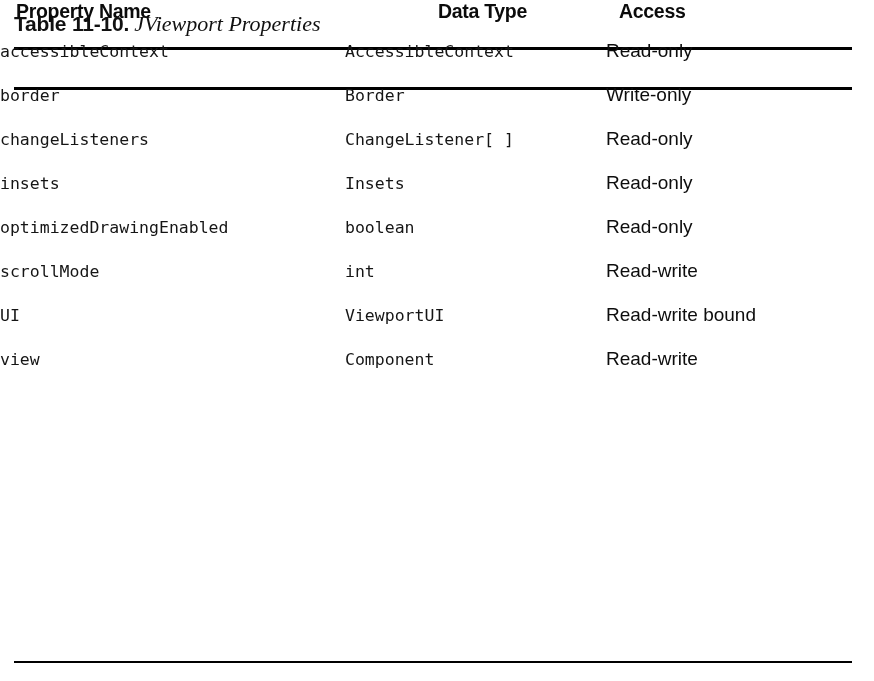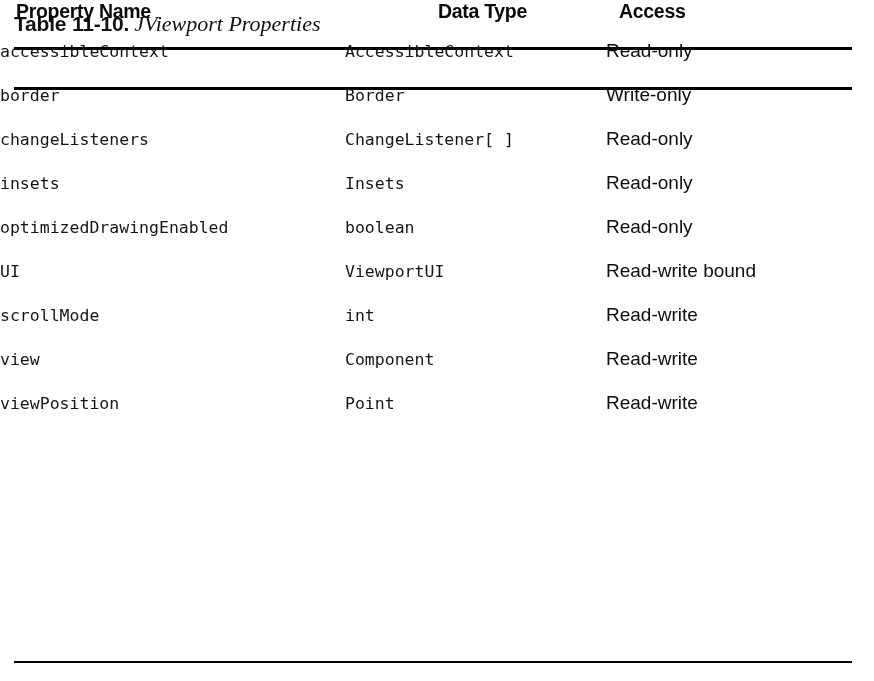--- a/index.html
+++ b/index.html
@@ -164,35 +164,30 @@
           <td class="cell-prop">insets</td>
           <td class="cell-type">Insets</td>
           <td class="cell-access">Read-only</td>
         </tr>
         <tr class="body-row">
           <td class="cell-prop">optimizedDrawingEnabled</td>
           <td class="cell-type">boolean</td>
           <td class="cell-access">Read-only</td>
         </tr>
         <tr class="body-row">
+          <td class="cell-prop">scrollMode</td>
+          <td class="cell-type">int</td>
+          <td class="cell-access">Read-write</td>
+        </tr>
+        <tr class="body-row">
           <td class="cell-prop">UI</td>
           <td class="cell-type">ViewportUI</td>
           <td class="cell-access">Read-write bound</td>
         </tr>
         <tr class="body-row">
-          <td class="cell-prop">scrollMode</td>
-          <td class="cell-type">int</td>
-          <td class="cell-access">Read-write</td>
-        </tr>
-        <tr class="body-row">
           <td class="cell-prop">view</td>
           <td class="cell-type">Component</td>
-          <td class="cell-access">Read-write</td>
-        </tr>
-        <tr class="body-row">
-          <td class="cell-prop">viewPosition</td>
-          <td class="cell-type">Point</td>
           <td class="cell-access">Read-write</td>
         </tr>
       </tbody>
   </table>
 
 </div>
 
 </body></html>

